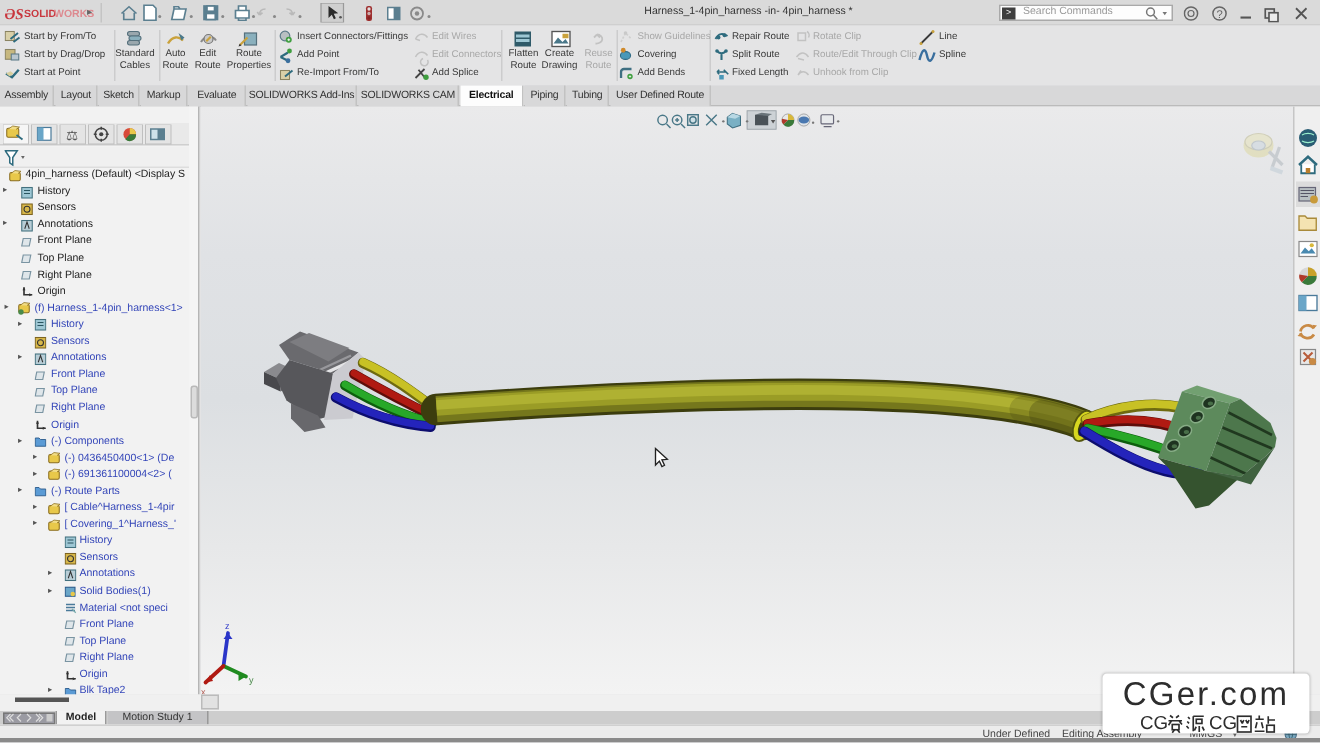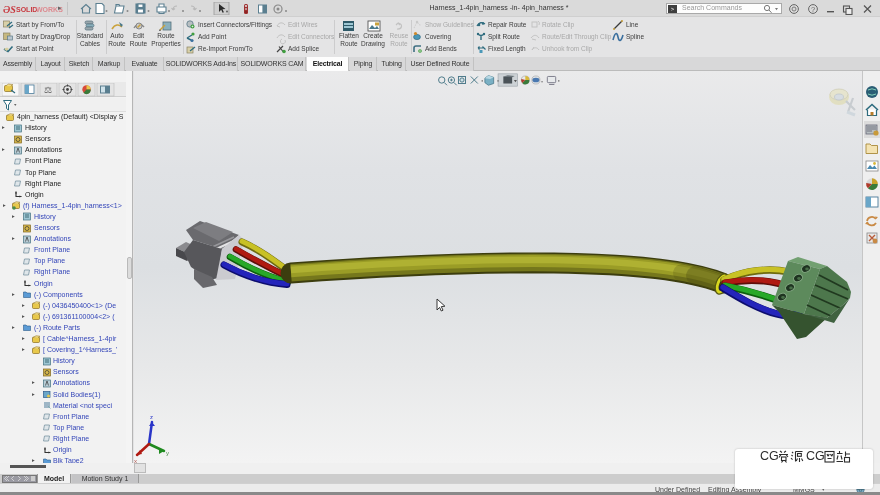--- a/index.html
+++ b/index.html
@@ -760,20 +760,21 @@
   <div class="abs" style="left:708px;top:2px;font-size:7px;color:#444">Editing Assembly</div>
   <div class="abs" style="left:793px;top:2px;font-size:7px;color:#444">MMGS</div>
   <div class="abs" style="left:822px;top:2px;font-size:5px;color:#666">▾</div>
   <svg class="abs" style="left:856px;top:0.5px" width="9" height="9" viewBox="0 0 9 9">
       <circle cx="4.5" cy="4.5" r="3.8" fill="#7aa8c0" stroke="#4a7088" stroke-width="0.7"></circle>
       <path d="M1 4.5 h7 M4.5 1 a5.5 5.5 0 0 1 0 7 M4.5 1 a5.5 5.5 0 0 0 0 7" stroke="#36606f" fill="none" stroke-width="0.6"></path>
     </svg>
 </div>
 <div id="botedge"></div>
 <div id="wm">
+    <div class="big">CGer.com</div>
 <svg width="138" height="14" viewBox="0 0 138 14" style="display:block">
   <text x="25" y="11" font-size="12.5" fill="#2d2d2d">CG</text>
   <g stroke="#2d2d2d" stroke-width="1.1" fill="none">
     <path d="M45 2 l2 1.5 M51 2 l-2 1.5 M44 5.5 h9 M46 5.5 l-2 3 M51 5.5 l2 2.5"></path>
     <rect x="46.5" y="8" width="4.5" height="3.5"></rect>
         <path d="M48 11.5 l-1.5 2 M50 11.5 l1.5 2"></path>
     <path d="M57 3 l1.2 1.2 M56.5 6 l1.2 1.2 M56 9 l1.5 1.7"></path>
     <path d="M60.5 2.5 h7 M60.5 2.5 v10"></path>
         <rect x="62.5" y="4.5" width="3.8" height="2.8"></rect>
     <path d="M64.5 9 v4 M62.5 9.5 l-1.3 2.5 M66.5 9.5 l1.3 2.5"></path>

